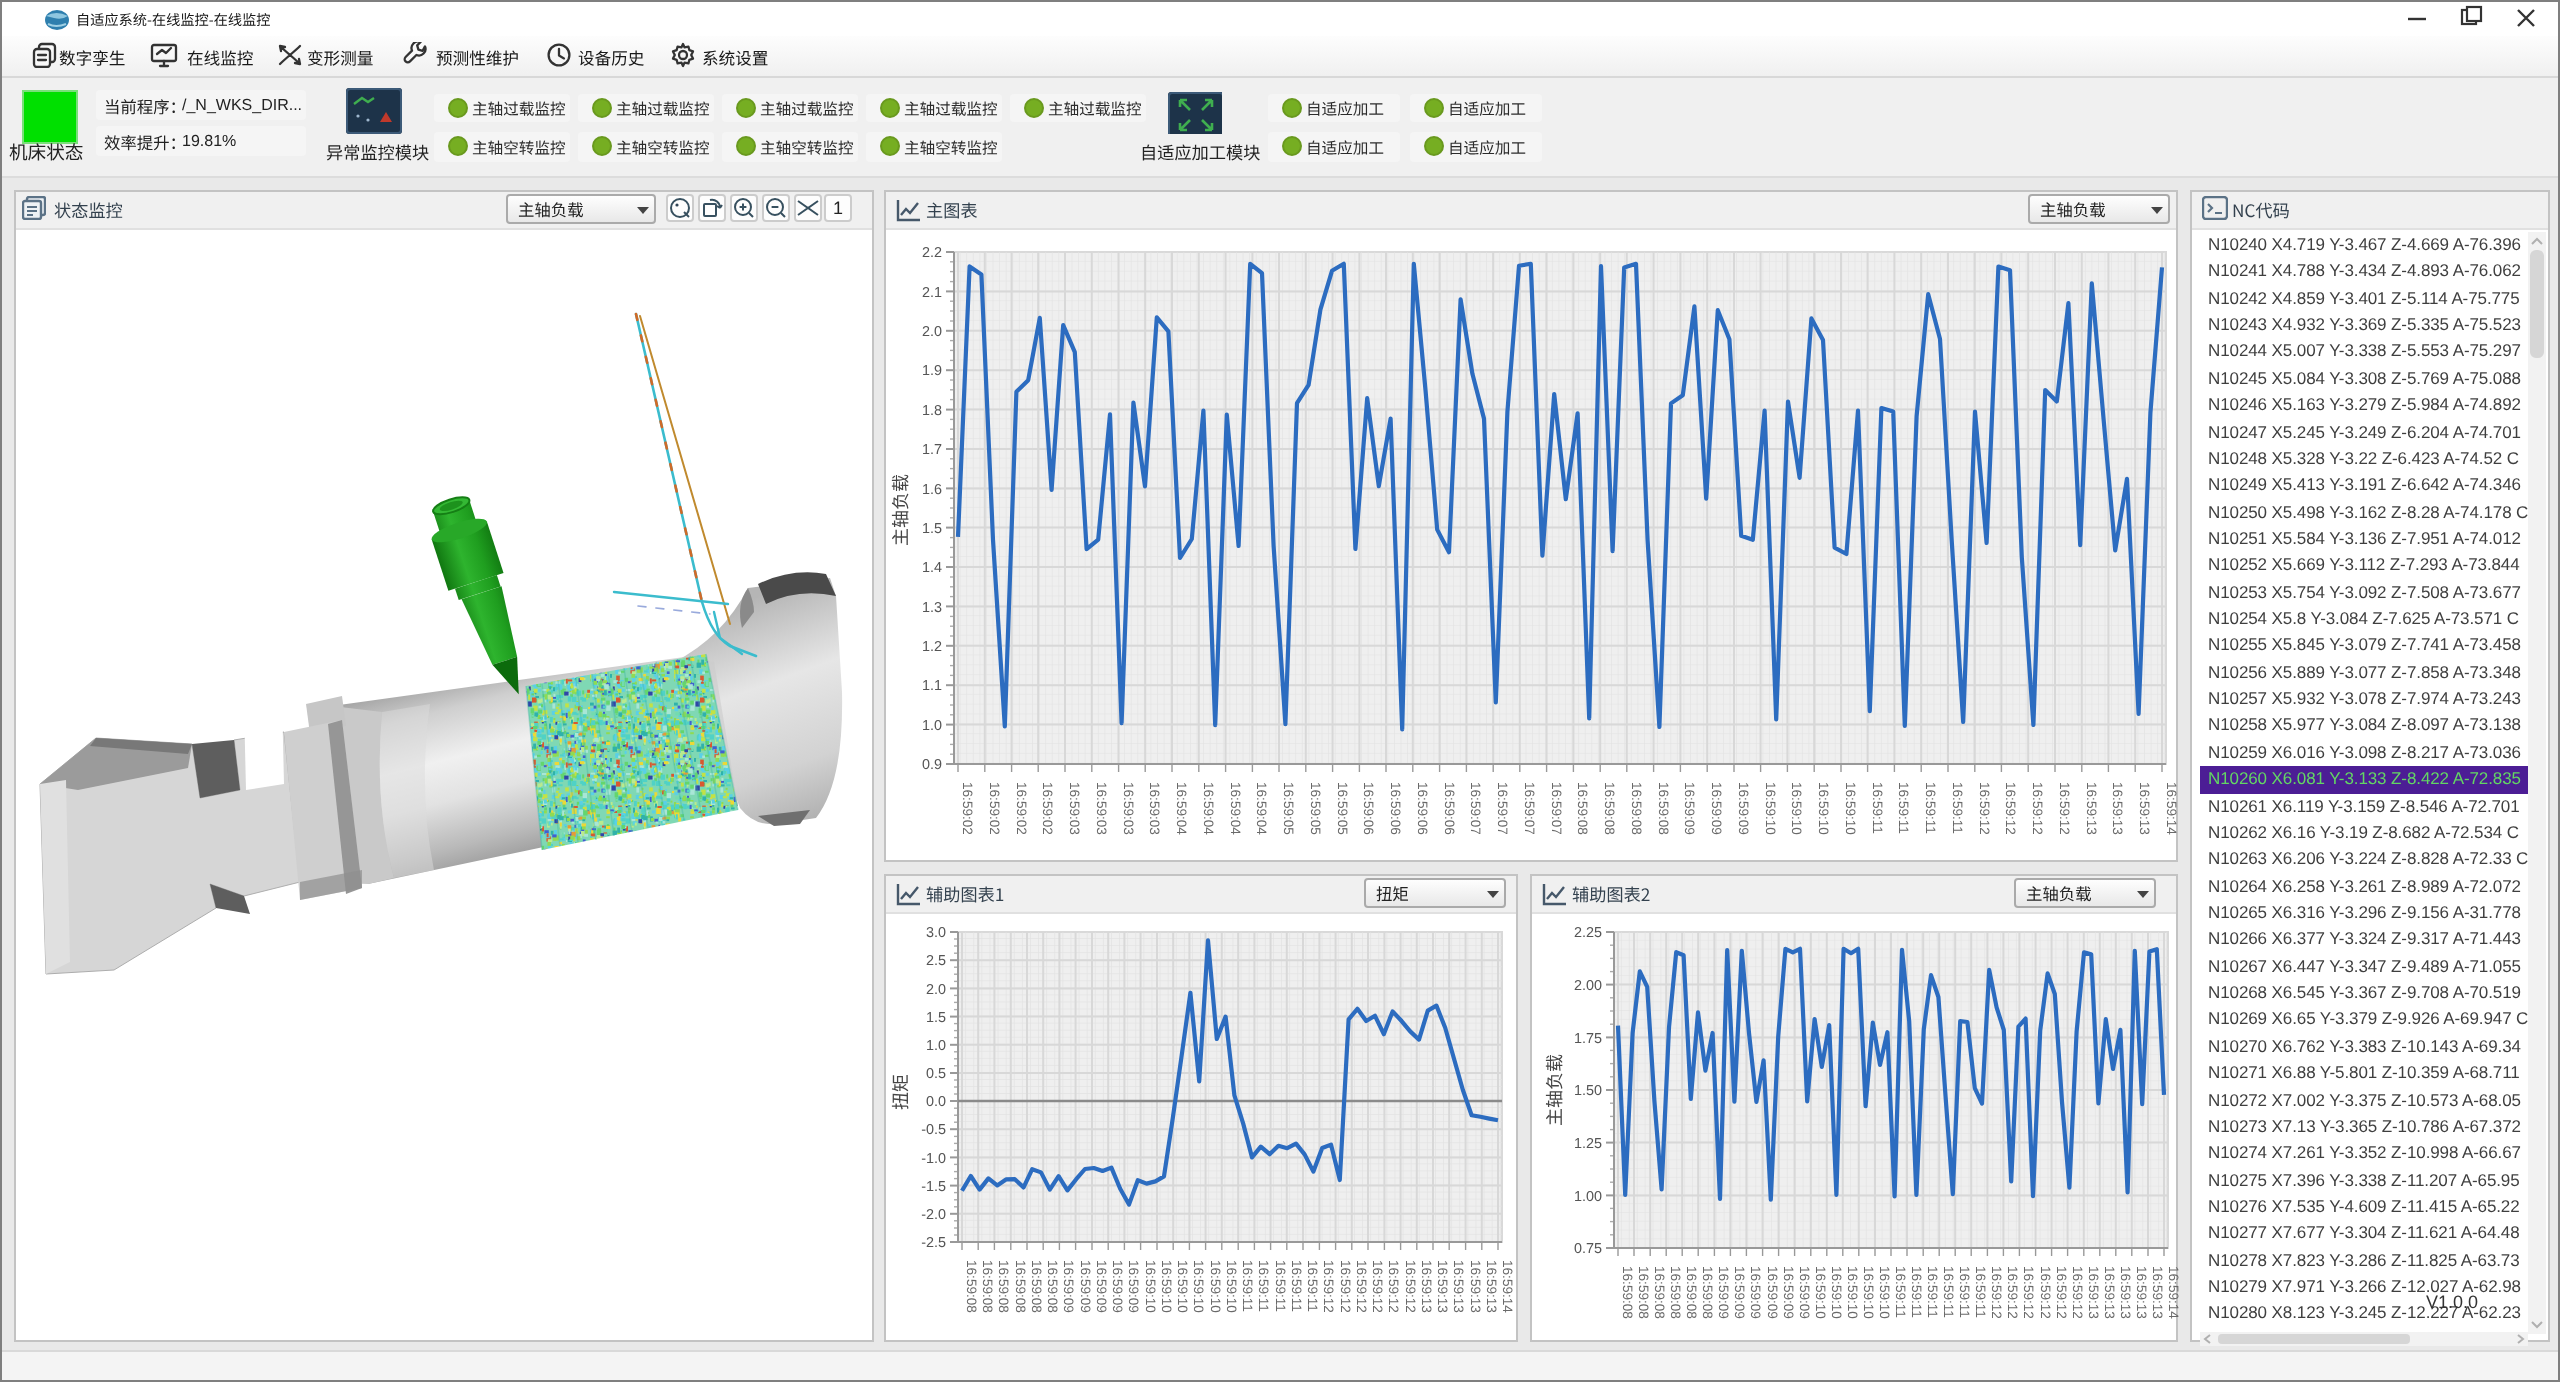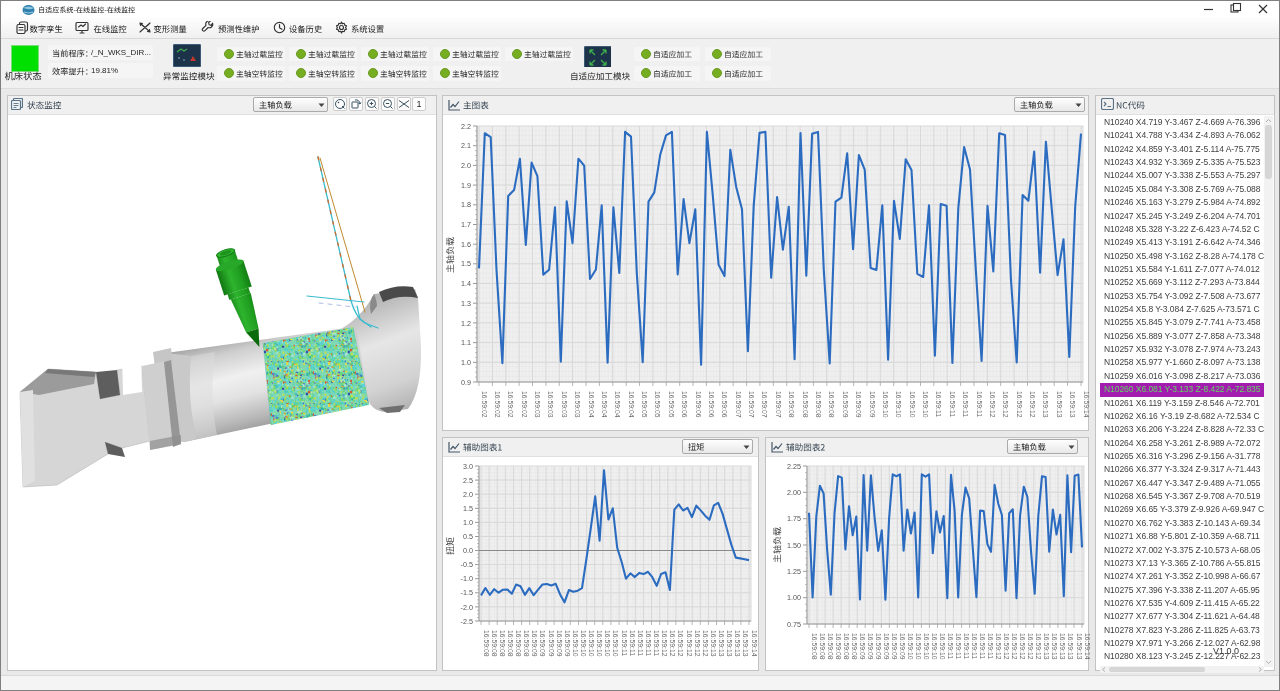--- a/index.html
+++ b/index.html
@@ -764,43 +764,43 @@
 <div class="ncline" style="padding-left:4px">N10241 X4.788 Y-3.434 Z-4.893 A-76.062</div>
 <div class="ncline" style="padding-left:4px">N10242 X4.859 Y-3.401 Z-5.114 A-75.775</div>
 <div class="ncline" style="padding-left:4px">N10243 X4.932 Y-3.369 Z-5.335 A-75.523</div>
 <div class="ncline" style="padding-left:4px">N10244 X5.007 Y-3.338 Z-5.553 A-75.297</div>
 <div class="ncline" style="padding-left:4px">N10245 X5.084 Y-3.308 Z-5.769 A-75.088</div>
 <div class="ncline" style="padding-left:4px">N10246 X5.163 Y-3.279 Z-5.984 A-74.892</div>
 <div class="ncline" style="padding-left:4px">N10247 X5.245 Y-3.249 Z-6.204 A-74.701</div>
 <div class="ncline" style="padding-left:4px">N10248 X5.328 Y-3.22 Z-6.423 A-74.52 C</div>
 <div class="ncline" style="padding-left:4px">N10249 X5.413 Y-3.191 Z-6.642 A-74.346</div>
 <div class="ncline" style="padding-left:4px">N10250 X5.498 Y-3.162 Z-8.28 A-74.178 C</div>
-<div class="ncline" style="padding-left:4px">N10251 X5.584 Y-1.611 Z-7.077 A-74.012</div>
+<div class="ncline" style="padding-left:4px">N10251 X5.584 Y-3.136 Z-7.951 A-74.012</div>
 <div class="ncline" style="padding-left:4px">N10252 X5.669 Y-3.112 Z-7.293 A-73.844</div>
 <div class="ncline" style="padding-left:4px">N10253 X5.754 Y-3.092 Z-7.508 A-73.677</div>
 <div class="ncline" style="padding-left:4px">N10254 X5.8 Y-3.084 Z-7.625 A-73.571 C</div>
 <div class="ncline" style="padding-left:4px">N10255 X5.845 Y-3.079 Z-7.741 A-73.458</div>
 <div class="ncline" style="padding-left:4px">N10256 X5.889 Y-3.077 Z-7.858 A-73.348</div>
 <div class="ncline" style="padding-left:4px">N10257 X5.932 Y-3.078 Z-7.974 A-73.243</div>
-<div class="ncline" style="padding-left:4px">N10258 X5.977 Y-1.660 Z-8.097 A-73.138</div>
+<div class="ncline" style="padding-left:4px">N10258 X5.977 Y-3.084 Z-8.097 A-73.138</div>
 <div class="ncline" style="padding-left:4px">N10259 X6.016 Y-3.098 Z-8.217 A-73.036</div>
-<div class="ncline" style="background:#a21caf;color:#63d663;padding-left:4px">N10260 X6.081 Y-3.133 Z-8.422 A-72.835</div>
+<div class="ncline" style="background:#4c1d95;color:#63d663;padding-left:4px">N10260 X6.081 Y-3.133 Z-8.422 A-72.835</div>
 <div class="ncline" style="padding-left:4px">N10261 X6.119 Y-3.159 Z-8.546 A-72.701</div>
 <div class="ncline" style="padding-left:4px">N10262 X6.16 Y-3.19 Z-8.682 A-72.534 C</div>
 <div class="ncline" style="padding-left:4px">N10263 X6.206 Y-3.224 Z-8.828 A-72.33 C</div>
 <div class="ncline" style="padding-left:4px">N10264 X6.258 Y-3.261 Z-8.989 A-72.072</div>
 <div class="ncline" style="padding-left:4px">N10265 X6.316 Y-3.296 Z-9.156 A-31.778</div>
 <div class="ncline" style="padding-left:4px">N10266 X6.377 Y-3.324 Z-9.317 A-71.443</div>
 <div class="ncline" style="padding-left:4px">N10267 X6.447 Y-3.347 Z-9.489 A-71.055</div>
 <div class="ncline" style="padding-left:4px">N10268 X6.545 Y-3.367 Z-9.708 A-70.519</div>
 <div class="ncline" style="padding-left:4px">N10269 X6.65 Y-3.379 Z-9.926 A-69.947 C</div>
 <div class="ncline" style="padding-left:4px">N10270 X6.762 Y-3.383 Z-10.143 A-69.34</div>
 <div class="ncline" style="padding-left:4px">N10271 X6.88 Y-5.801 Z-10.359 A-68.711</div>
 <div class="ncline" style="padding-left:4px">N10272 X7.002 Y-3.375 Z-10.573 A-68.05</div>
-<div class="ncline" style="padding-left:4px">N10273 X7.13 Y-3.365 Z-10.786 A-55.815</div>
+<div class="ncline" style="padding-left:4px">N10273 X7.13 Y-3.365 Z-10.786 A-67.372</div>
 <div class="ncline" style="padding-left:4px">N10274 X7.261 Y-3.352 Z-10.998 A-66.67</div>
 <div class="ncline" style="padding-left:4px">N10275 X7.396 Y-3.338 Z-11.207 A-65.95</div>
 <div class="ncline" style="padding-left:4px">N10276 X7.535 Y-4.609 Z-11.415 A-65.22</div>
 <div class="ncline" style="padding-left:4px">N10277 X7.677 Y-3.304 Z-11.621 A-64.48</div>
 <div class="ncline" style="padding-left:4px">N10278 X7.823 Y-3.286 Z-11.825 A-63.73</div>
 <div class="ncline" style="padding-left:4px">N10279 X7.971 Y-3.266 Z-12.027 A-62.98</div>
 <div class="ncline" style="padding-left:4px">N10280 X8.123 Y-3.245 Z-12.227 A-62.23</div>
 </div>
 <div class="abs" style="left:1263px;top:115px;width:9px;height:551px;background:#f2f2f2"></div>
 <div class="abs" style="left:1264px;top:124px;width:7px;height:54px;background:#d6d6d6;border-radius:3px"></div>

